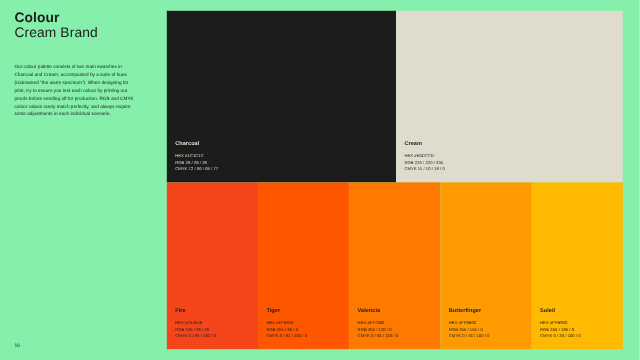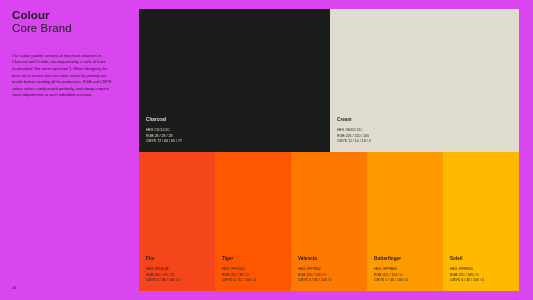--- a/index.html
+++ b/index.html
@@ -11,21 +11,21 @@
     height: 300px;
     background: #ffffff;
     font-family: "Liberation Sans", sans-serif;
     overflow: hidden;
     position: relative;
     -webkit-font-smoothing: antialiased;
   }
   .page {
     position: absolute;
     inset: 0;
-    background: #d946ef;
+    background: #86efac;
   }
 
   
   .left-col {
     position: absolute;
     left: 12px;
     top: 9px;
     width: 104px;
     height: 282px;
   }
@@ -125,21 +125,21 @@
 </style>
 </head>
 <body>
 
 <div class="page">
 
   <div class="left-col">
 
     <div class="title-block">
       <span class="title-main">Colour</span>
-      <span class="title-sub">Core Brand</span>
+      <span class="title-sub">Cream Brand</span>
     </div>
 
     <p class="body-copy">Our colour palette consists of two main swatches in Charcoal and Cream, accompanied by a suite of hues (nicknamed "the warm spectrum"). When designing for print, try to ensure you test each colour by printing out proofs before sending off for production. RGB and CMYK colour values rarely match perfectly, and always require some adjustments in each individual scenario.</p>
 
     <div class="page-number">16</div>
   </div>
 
   <div class="grid">
 
     <div class="row row-top">

